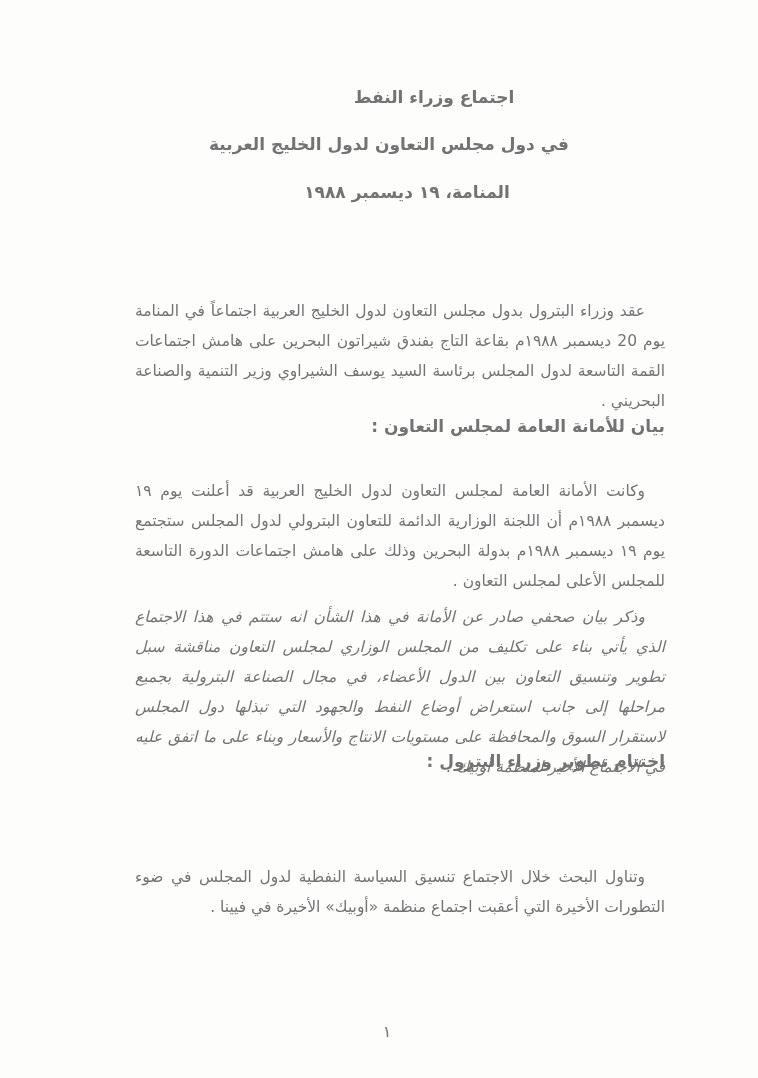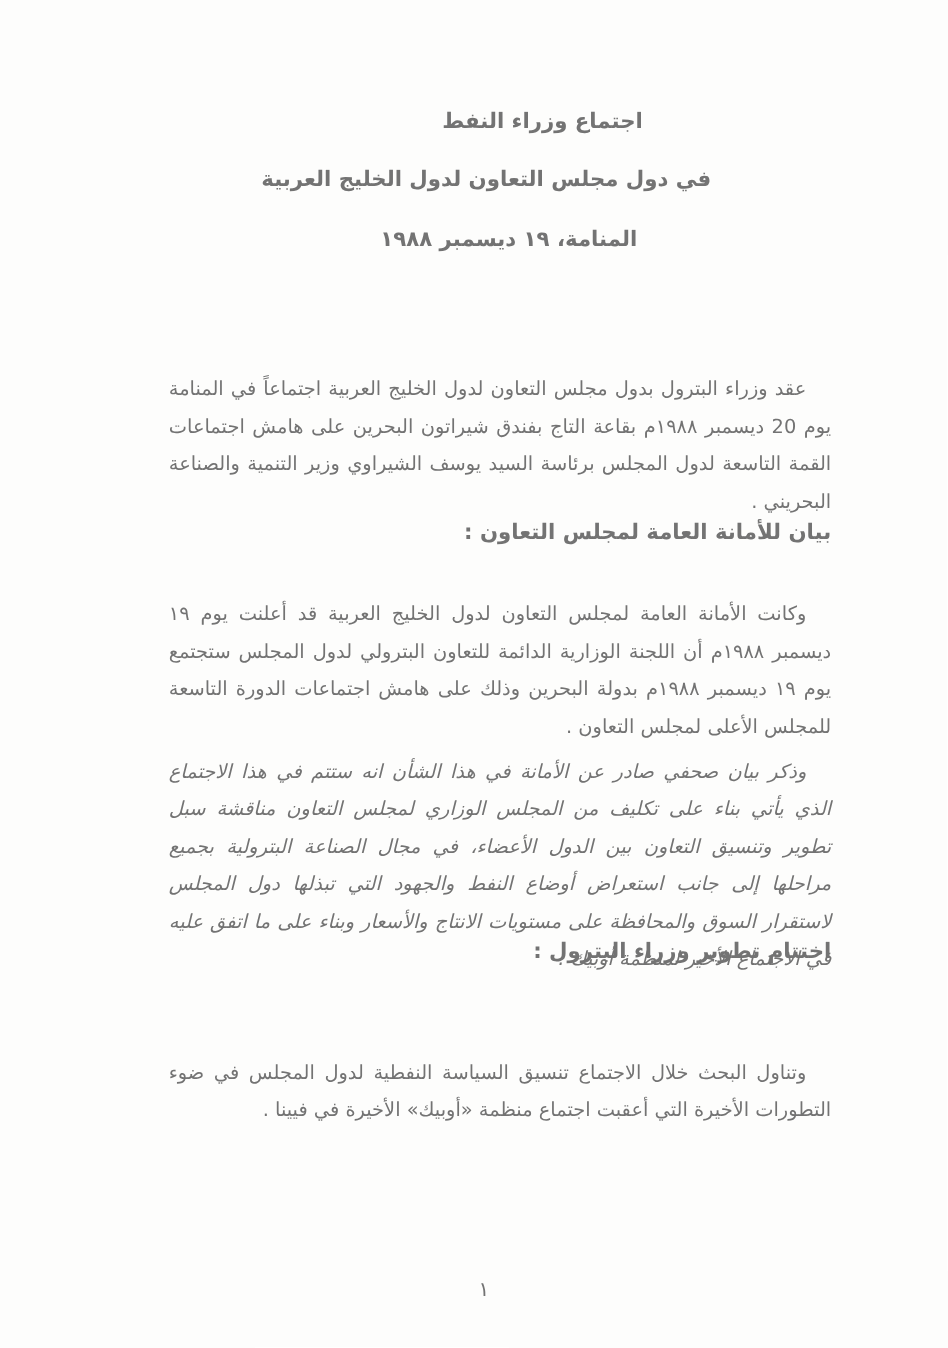--- a/index.html
+++ b/index.html
@@ -37,21 +37,21 @@
     width: 530px;
     font-size: 15.5px;
     line-height: 30px;
     text-align: justify;
     text-indent: 20px;
   }
   .p1 { top: 296px; }
   .p2 { top: 428px; margin-top: 48px; }
   .p3 { top: 602px; font-style: italic; }
   .p4 { top: 790px; }
-  .p5 { top: 843px; }
+  .p5 { top: 862px; }
 
   .section-heading {
     position: absolute;
     right: 93px;
     font-weight: bold;
     font-size: 17px;
     line-height: 22px;
     white-space: nowrap;
   }
   .h1 { top: 415px; }

